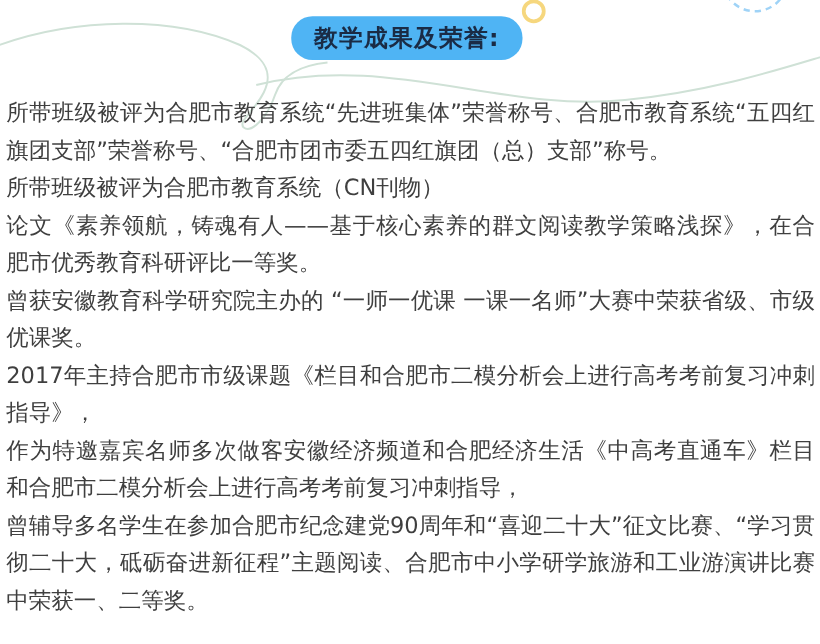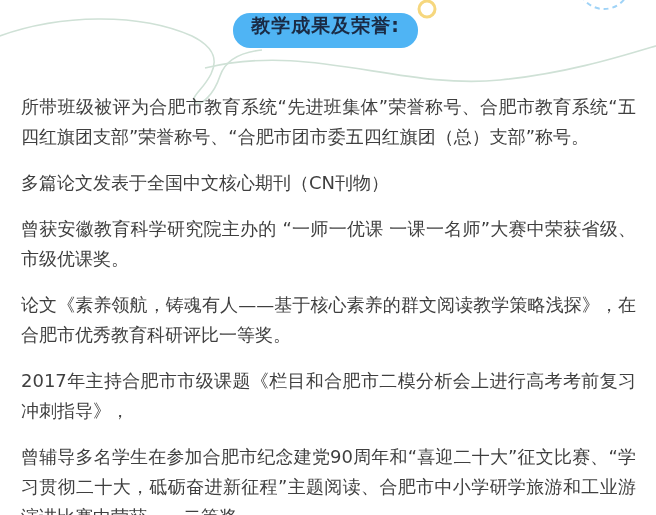--- a/index.html
+++ b/index.html
@@ -26,20 +26,21 @@
   }
   .badge {
     position: absolute;
     left: 233px;
     top: 13px;
     width: 185px;
     height: 35px;
     background: #4FB4F4;
     border-radius: 17px;
     display: flex;
+    align-items: center;
     justify-content: center;
     z-index: 2;
   }
   .badge span {
     font-size: 19px;
     font-weight: bold;
     color: #1A2B45;
     letter-spacing: 1px;
     white-space: nowrap;
   }
@@ -49,21 +50,21 @@
     right: 4px;
     top: 76px;
     z-index: 1;
     font-size: 18px;
     line-height: 30px;
     color: #3F3F3F;
     text-align: justify;
     text-justify: inter-ideograph;
   }
   .content p {
-    margin: 16px;
+    margin: 0;
     padding: 0;
   }
 </style>
 </head>
 <body>
 
 <div class="page">
 
   <svg class="decor" viewBox="0 0 656 515" xmlns="http://www.w3.org/2000/svg">
     <path d="M -6 38 C 60 13, 140 13, 192 36 C 212 46, 219 58, 211 74 C 203 90, 190 97, 195 102 C 201 107, 214 94, 220 76 C 226 58, 243 52, 262 50" fill="none" stroke-width="1.6" stroke="#CFE1D6"></path>
@@ -71,20 +72,21 @@
     <circle cx="427" cy="9" r="8" fill="none" stroke-width="3" stroke="#F6D77E"></circle>
     <circle cx="604" cy="-17" r="26" fill="none" stroke-width="2" stroke-dasharray="5 4" stroke="#9FD3F7"></circle>
   </svg>
 
   <div class="badge">
     <span>教学成果及荣誉:</span>
   </div>
 
   <div class="content">
     <p>所带班级被评为合肥市教育系统“先进班集体”荣誉称号、合肥市教育系统“五四红旗团支部”荣誉称号、“合肥市团市委五四红旗团（总）支部”称号。</p>
-    <p>多篇论文发表于全国中文核心期刊（CN刊物）</p>
+    <p>所带班级被评为合肥市教育系统（CN刊物）</p>
+    <p>论文《素养领航，铸魂有人——基于核心素养的群文阅读教学策略浅探》，在合肥市优秀教育科研评比一等奖。</p>
     <p>曾获安徽教育科学研究院主办的 “一师一优课 一课一名师”大赛中荣获省级、市级优课奖。</p>
-    <p>论文《素养领航，铸魂有人——基于核心素养的群文阅读教学策略浅探》，在合肥市优秀教育科研评比一等奖。</p>
     <p>2017年主持合肥市市级课题《栏目和合肥市二模分析会上进行高考考前复习冲刺指导》，</p>
+    <p>作为特邀嘉宾名师多次做客安徽经济频道和合肥经济生活《中高考直通车》栏目和合肥市二模分析会上进行高考考前复习冲刺指导，</p>
     <p>曾辅导多名学生在参加合肥市纪念建党90周年和“喜迎二十大”征文比赛、“学习贯彻二十大，砥砺奋进新征程”主题阅读、合肥市中小学研学旅游和工业游演讲比赛中荣获一、二等奖。</p>
   </div>
 
 </div>
 
 </body></html>

